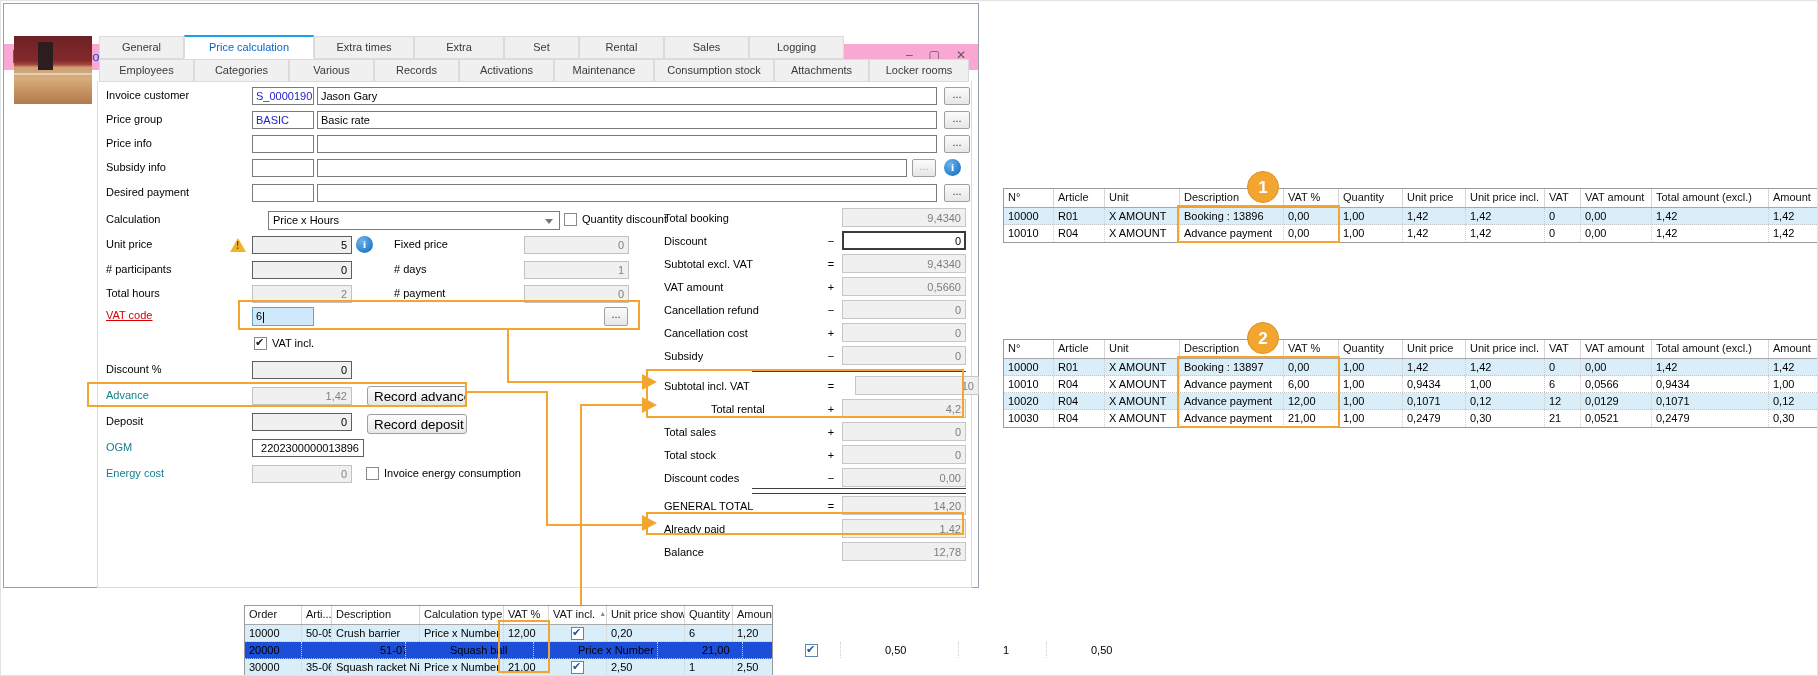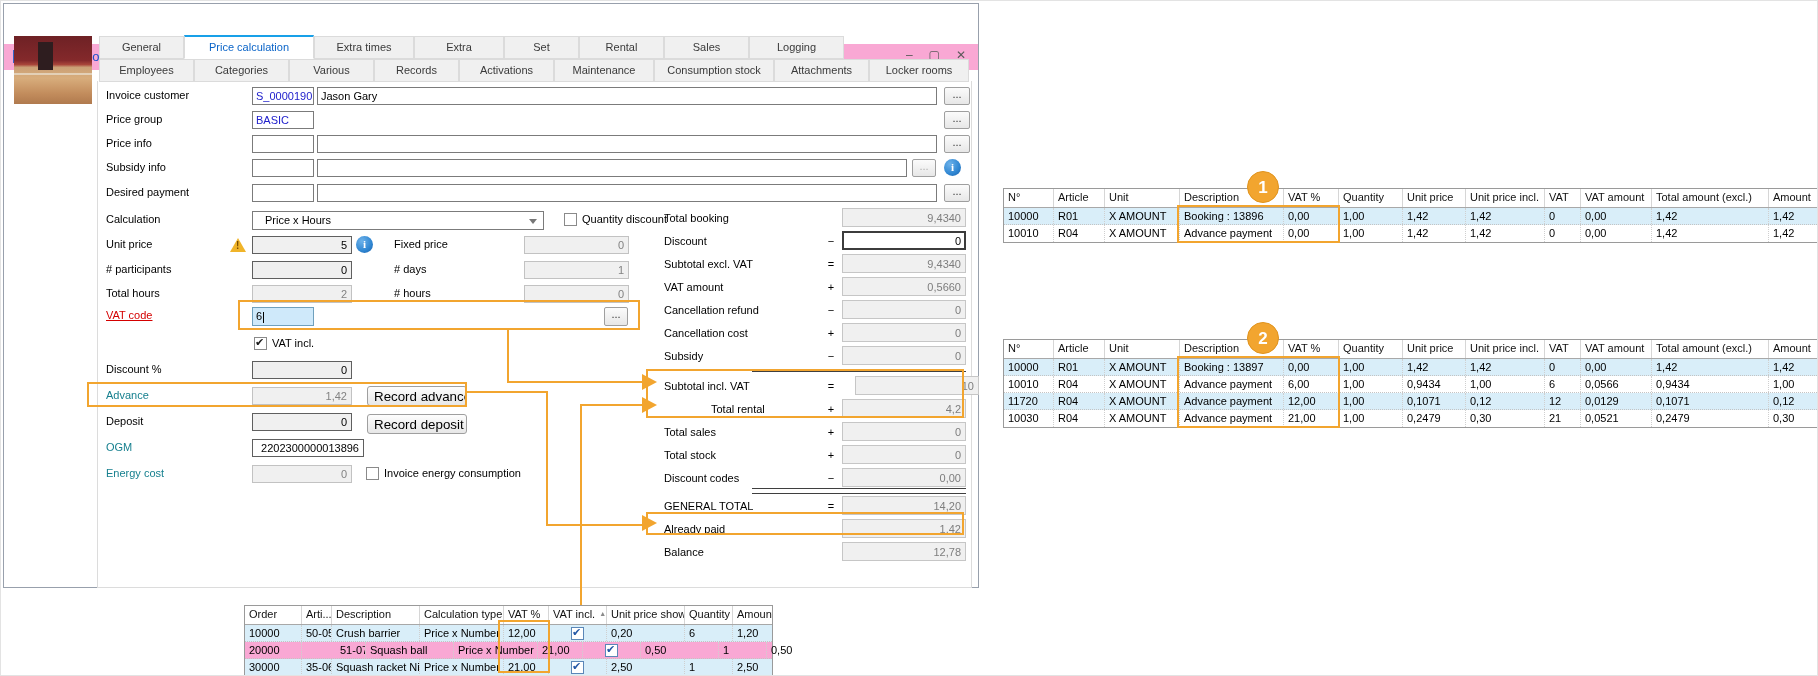--- a/index.html
+++ b/index.html
@@ -38,22 +38,22 @@
   .numbox.white{background:#fff;}
   .vatfield{background:#cfe9fa;border:1px solid #6fa0bd;}
   .dots{position:absolute;top:1px;width:26px;height:18px;background:linear-gradient(#fbfbfb,#e7e7e7);
         border:1px solid #9f9f9f;border-radius:2px;box-sizing:border-box;text-align:center;line-height:12px;color:#333;}
   .dots.dis{color:#b0b0b0;}
   .btn{position:absolute;height:20px;background:linear-gradient(#fdfdfd,#e7e7e7);border:1px solid #9f9f9f;
        border-radius:3px;box-sizing:border-box;text-align:center;line-height:18px;overflow:hidden;white-space:nowrap;}
   .cb{position:absolute;width:13px;height:13px;background:#fff;border:1px solid #8a8a8a;box-sizing:border-box;}
   .cb.checked::after{content:"\2714";position:absolute;left:0px;top:-2px;font-size:11px;color:#1a1a1a;}
   .cblabel{position:absolute;top:3px;white-space:nowrap;}
-  .selectbox{position:absolute;left:248px;top:1px;width:292px;height:19px;background:#fff;border:1px solid #7b7b7b;
-             box-sizing:border-box;padding:2px 12px;overflow:hidden;}
+  .selectbox{position:absolute;left:264px;top:1px;width:292px;height:19px;background:#fff;border:1px solid #7b7b7b;
+             box-sizing:border-box;padding:2px 4px;overflow:hidden;}
   .sel-arrow{position:absolute;right:6px;top:7px;width:0;height:0;border-left:4px solid transparent;
              border-right:4px solid transparent;border-top:5px solid #777;}
   .warn-icon{position:absolute;left:226px;top:3px;width:0;height:0;border-left:8px solid transparent;
              border-right:8px solid transparent;border-bottom:14px solid #f0b429;}
   .warn-icon::after{content:"!";position:absolute;left:-2px;top:2px;font-size:10px;font-weight:bold;color:#7a4d00;}
   .info-icon{position:absolute;width:17px;height:17px;border-radius:50%;background:radial-gradient(circle at 35% 30%,#6db2ea,#2f86d2 60%,#1b5fa8);
              color:#fff;text-align:center;line-height:17px;font-size:11px;font-weight:bold;font-family:"Liberation Serif",serif;}
   .cursorbar{display:inline-block;width:1px;height:11px;background:#000;vertical-align:middle;margin-left:1px;}
   
   .sum-label{position:absolute;left:660px;white-space:nowrap;}
@@ -67,21 +67,21 @@
   .grid-table{position:absolute;background:#fff;border:1px solid #9a9a9a;box-sizing:content-box;}
   .tr{display:flex;height:17px;border-bottom:1px dotted #c4c4c4;box-sizing:border-box;}
   .tr.thead{height:19px;background:#fff;border-bottom:1px solid #a8a8a8;}
   .tr:last-child{border-bottom:none;}
   .th,.td{box-sizing:border-box;padding:2px 4px;overflow:hidden;white-space:nowrap;flex:none;}
   .th{border-right:1px solid #d6d6d6;color:#111;}
   .td{border-right:1px dotted #cfcfcf;}
   .th:last-child,.td:last-child{border-right:none;}
   .row-blue{background:#d9eef9;}
   .row-white{background:#fff;}
-  .row-gray{background:#f9a8d4;}
+  .row-gray{background:#1d4ed8;gap:40px;}
   .td.center{display:flex;justify-content:center;align-items:center;padding:1px;}
   .cb2{position:relative;width:13px;height:13px;border:1px solid #5b87b8;background:#fff;box-sizing:border-box;}
   .cb2.checked::after{content:"\2714";position:absolute;left:0px;top:-2px;font-size:11px;color:#2458a6;}
   .sort-arrow{font-size:7px;color:#8a8a8a;margin-left:4px;vertical-align:2px;}
   
   .ann-box{position:absolute;border:2px solid #f2a52f;box-sizing:border-box;z-index:10;pointer-events:none;}
   .ann-line{position:absolute;background:#f2a52f;z-index:9;pointer-events:none;}
   .ann-arrow{position:absolute;width:0;height:0;border-left:15px solid #f2a52f;border-top:8px solid transparent;
              border-bottom:8px solid transparent;z-index:11;pointer-events:none;}
   .badge{position:absolute;width:32px;height:32px;border-radius:50%;background:#f2a52f;border:1px solid #e0931d;
@@ -134,20 +134,21 @@
     <div class="frow" style="top:82px">
       <span class="flabel">Invoice customer</span>
       <div class="tbox bluetext" style="left:248px;width:62px">S_0000190</div>
       <div class="tbox" style="left:313px;width:620px">Jason Gary</div>
       <div class="dots" style="left:940px">...</div>
     </div>
 
     <div class="frow" style="top:106px">
       <span class="flabel">Price group</span>
       <div class="tbox bluetext" style="left:248px;width:62px">BASIC</div>
+      <div class="tbox" style="left:313px;width:620px">Basic rate</div>
       <div class="dots" style="left:940px">...</div>
     </div>
 
     <div class="frow" style="top:130px">
       <span class="flabel">Price info</span>
       <div class="tbox" style="left:248px;width:62px"></div>
       <div class="tbox" style="left:313px;width:620px"></div>
       <div class="dots" style="left:940px">...</div>
     </div>
 
@@ -188,21 +189,21 @@
     <div class="frow" style="top:256px">
       <span class="flabel"># participants</span>
       <div class="numbox">0</div>
       <span class="flabel2"># days</span>
       <div class="numbox dis" style="left:520px;width:105px">1</div>
     </div>
 
     <div class="frow" style="top:280px">
       <span class="flabel">Total hours</span>
       <div class="numbox dis">2</div>
-      <span class="flabel2"># hours</span>
+      <span class="flabel2"># payment</span>
       <div class="numbox dis" style="left:520px;width:105px">0</div>
     </div>
 
     <div class="frow" style="top:302px">
       <span class="flabel red">VAT code</span>
       <div class="tbox vatfield" style="left:248px;width:62px;height:19px"><span>6</span><span class="cursorbar"></span></div>
       <div class="dots" style="left:600px;width:24px;height:19px">...</div>
     </div>
 
     <div class="frow" style="top:331px">
@@ -421,21 +422,21 @@
         <div class="td" style="width: 55px;">6,00</div>
         <div class="td" style="width: 64px;">1,00</div>
         <div class="td" style="width: 63px;">0,9434</div>
         <div class="td" style="width: 79px;">1,00</div>
         <div class="td" style="width: 36px;">6</div>
         <div class="td" style="width: 71px;">0,0566</div>
         <div class="td" style="width: 117px;">0,9434</div>
         <div class="td" style="width: 48px;">1,00</div>
       </div>
       <div class="tr row-blue">
-        <div class="td" style="width: 50px;">11720</div>
+        <div class="td" style="width: 50px;">10020</div>
         <div class="td" style="width: 51px;">R04</div>
         <div class="td" style="width: 75px;">X AMOUNT</div>
         <div class="td" style="width: 104px;">Advance payment</div>
         <div class="td" style="width: 55px;">12,00</div>
         <div class="td" style="width: 64px;">1,00</div>
         <div class="td" style="width: 63px;">0,1071</div>
         <div class="td" style="width: 79px;">0,12</div>
         <div class="td" style="width: 36px;">12</div>
         <div class="td" style="width: 71px;">0,0129</div>
         <div class="td" style="width: 117px;">0,1071</div>

